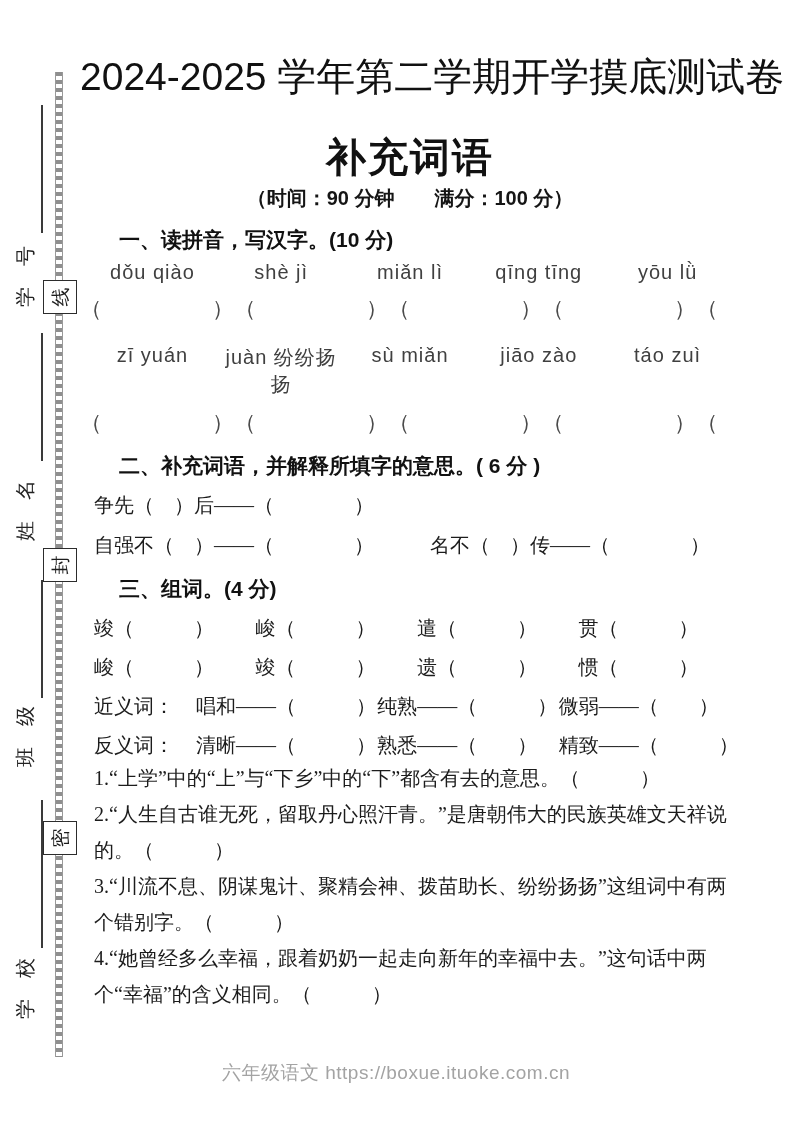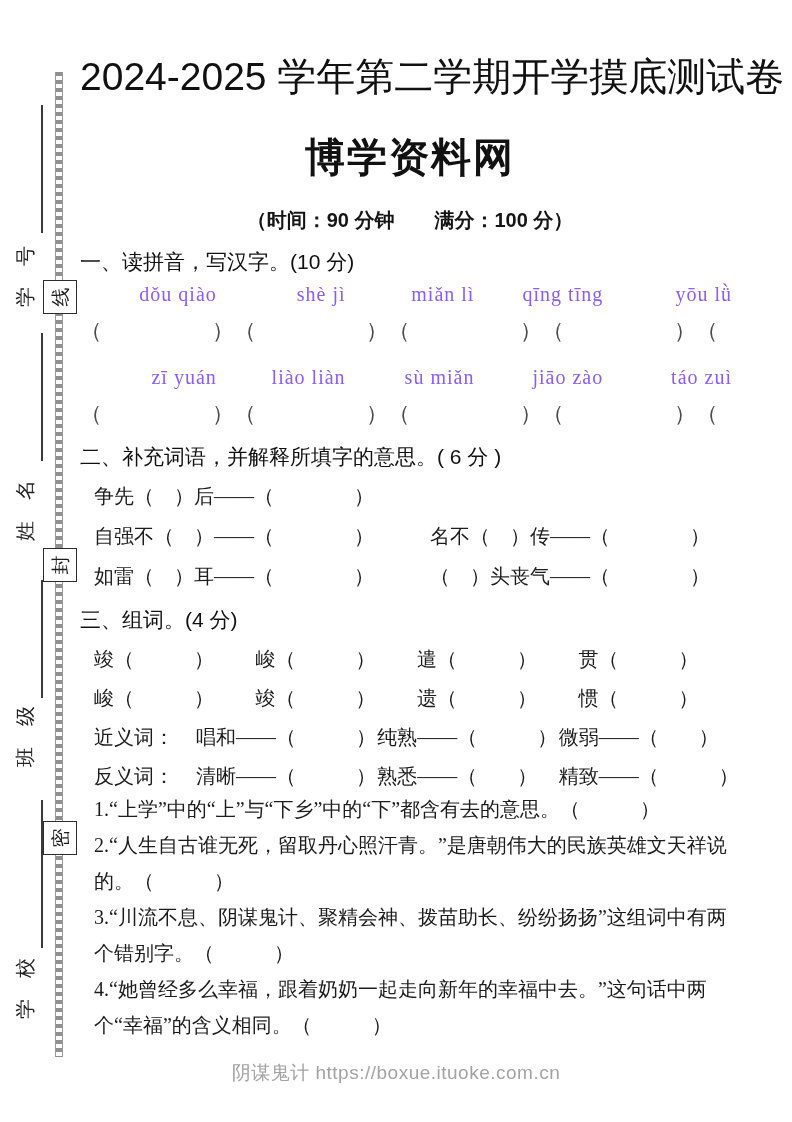--- a/index.html
+++ b/index.html
@@ -59,36 +59,36 @@
     font-family: "Liberation Sans", sans-serif;
     font-weight: 400; font-size: 39px; letter-spacing: 0px; color: #111;
     white-space: nowrap;
   }
   .subtitle {
     margin-top: 26px; text-align: center;
     font-family: "Liberation Sans", sans-serif;
     font-weight: 700; font-size: 40px; letter-spacing: 2px; color: #111;
   }
   .meta {
-    margin-top: 22px; text-align: center;
+    text-align: center;
     font-family: "Liberation Sans", sans-serif;
     font-weight: 700; font-size: 20px; color: #151515;
   }
   .sec-heading {
     font-family: "Liberation Sans", sans-serif;
-    font-weight: 400; font-size: 21px; color: #111;
-    margin-top: 13px; line-height: 30px;
+    font-weight: 700; font-size: 21px; color: #111;
+    margin-top: 13px; line-height: 30px; margin-left: 39px;
   }
   .kai { font-family: "Liberation Serif", serif; font-size: 20px; color: #1c1c1c; justify-content: space-between; }
   
   .pinyin-row { display: flex; margin-top: 6px; padding: 0 8px; }
   .pinyin-row .pcell {
-    flex: 1; text-align: right;
-    font-family: Liberation Serif, serif;
-    font-size: 20px; color: #8b5cf6; letter-spacing: 1px;
+    flex: 1; text-align: center;
+    font-family: Liberation Sans, sans-serif;
+    font-size: 20px; color: #404040; letter-spacing: 1px;
   }
   .paren-row { display: flex; margin-top: 10px; }
   .paren-row .bcell {
     flex: 1; text-align: center;
     font-size: 22px; color: #4a4a4a;
     font-family: "Liberation Serif", serif;
   }
   .gap-row2 { margin-top: 20px; }
   
   .two-col { display: flex; margin-top: 9px; line-height: 31px; padding-left: 14px; }
@@ -141,64 +141,60 @@
   <div class="seal-stamp st-2">
     <span>封</span>
   </div>
   <div class="seal-stamp st-3">
     <span>密</span>
   </div>
 
   <div id="main">
 
     <div class="title">2024-2025 学年第二学期开学摸底测试卷</div>
-    <div class="subtitle">博学资料网</div>
+    <div class="subtitle">补充词语</div>
     <div class="meta">（时间：90 分钟　　满分：100 分）</div>
 
     <div class="sec-heading">一、读拼音，写汉字。(10 分)</div>
     <div class="pinyin-row">
       <span class="pcell">dǒu qiào</span>
       <span class="pcell">shè jì</span>
       <span class="pcell">miǎn lì</span>
       <span class="pcell">qīng tīng</span>
       <span class="pcell">yōu lǜ</span>
     </div>
     <div class="paren-row">
       <span class="bcell">（　　　　　）</span>
       <span class="bcell">（　　　　　）</span>
       <span class="bcell">（　　　　　）</span>
       <span class="bcell">（　　　　　）</span>
       <span class="bcell">（　　　　　）</span>
     </div>
     <div class="pinyin-row gap-row2">
       <span class="pcell">zī yuán</span>
-      <span class="pcell">liào liàn</span>
+      <span class="pcell">juàn 纷纷扬扬</span>
       <span class="pcell">sù miǎn</span>
       <span class="pcell">jiāo zào</span>
       <span class="pcell">táo zuì</span>
     </div>
     <div class="paren-row">
       <span class="bcell">（　　　　　）</span>
       <span class="bcell">（　　　　　）</span>
       <span class="bcell">（　　　　　）</span>
       <span class="bcell">（　　　　　）</span>
       <span class="bcell">（　　　　　）</span>
     </div>
 
     <div class="sec-heading">二、补充词语，并解释所填字的意思。( 6 分 )</div>
     <div class="two-col kai">
       <span class="col-l">争先（　）后——（　　　　）</span>
     </div>
     <div class="two-col kai">
       <span class="col-l">自强不（　）——（　　　　）</span>
       <span class="col-r">名不（　）传——（　　　　）</span>
-    </div>
-    <div class="two-col kai">
-      <span class="col-l">如雷（　）耳——（　　　　）</span>
-      <span class="col-r">（　）头丧气——（　　　　）</span>
     </div>
 
     <div class="sec-heading">三、组词。(4 分)</div>
     <div class="four-col kai">
       <span>竣（　　　）</span>
       <span>峻（　　　）</span>
       <span>遣（　　　）</span>
       <span>贯（　　　）</span>
     </div>
     <div class="four-col kai">
@@ -221,15 +217,15 @@
       <span class="vitem">精致——（　　　）</span>
     </div>
 
     <div class="judge-item kai">1.“上学”中的“上”与“下乡”中的“下”都含有去的意思。（　　　）</div>
     <div class="judge-item kai">2.“人生自古谁无死，留取丹心照汗青。”是唐朝伟大的民族英雄文天祥说的。（　　　）</div>
     <div class="judge-item kai">3.“川流不息、阴谋鬼计、聚精会神、拨苗助长、纷纷扬扬”这组词中有两个错别字。（　　　）</div>
     <div class="judge-item kai">4.“她曾经多么幸福，跟着奶奶一起走向新年的幸福中去。”这句话中两个“幸福”的含义相同。（　　　）</div>
 
   </div>
 
-  <div class="footer">阴谋鬼计 https://boxue.ituoke.com.cn</div>
+  <div class="footer">六年级语文 https://boxue.ituoke.com.cn</div>
 
 </div>
 
 </body></html>

